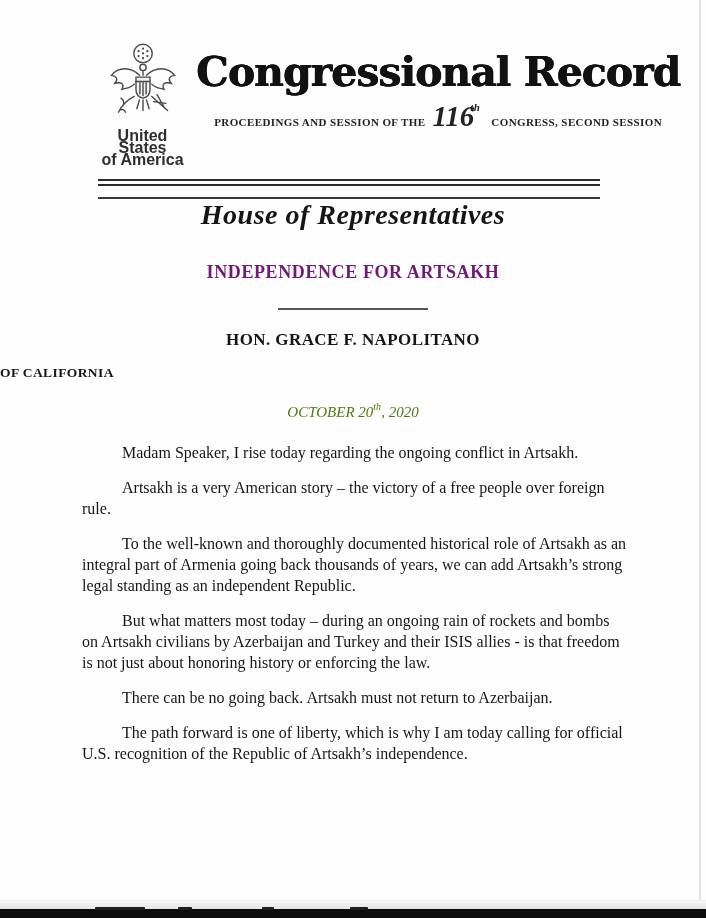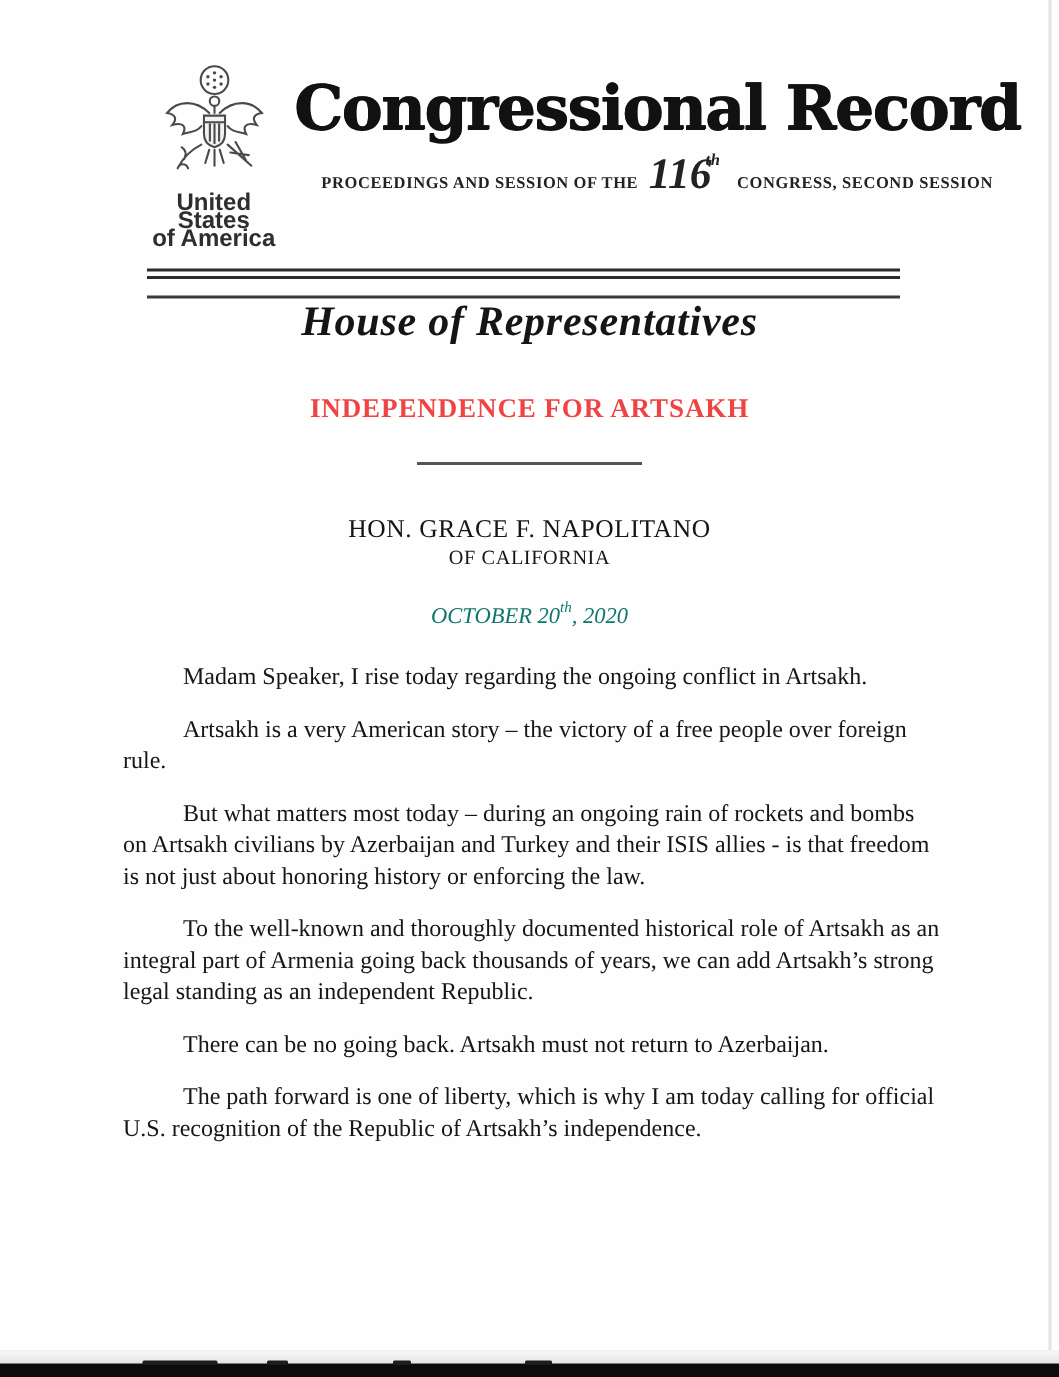--- a/index.html
+++ b/index.html
@@ -102,44 +102,43 @@
     font-size: 28px;
     letter-spacing: 0.5px;
     color: #151515;
   }
   .statement-title {
     text-align: center;
     font-weight: bold;
     font-size: 18px;
     letter-spacing: 0.6px;
     margin-top: 31px;
-    color: #ef4444;
+    color: #701a75;
   }
   .speaker-name {
     text-align: center;
-    font-weight: normal;
+    font-weight: bold;
     font-size: 17px;
     letter-spacing: 0.4px;
-    margin-top: 33px;
+    margin-top: 20px;
     color: #151515;
   }
   .speaker-state {
-    text-align: center;
-    font-weight: normal;
+    font-weight: bold;
     font-size: 13.5px;
     letter-spacing: 0.4px;
-    margin-top: 1px;
+    margin-top: 15px;
     color: #151515;
   }
   .date-line {
     text-align: center;
     font-style: italic;
     font-size: 15px;
     margin-top: 21px;
-    color: #0f766e;
+    color: #4d7c0f;
   }
   .date-line sup {
     font-size: 10px;
     position: relative;
     top: -1px;
   }
 
   
   .body-text {
     margin: 21px 79px 14px 82px;
@@ -252,22 +251,22 @@
   <h4 class="speaker-name">HON. GRACE F. NAPOLITANO</h4>
   <div class="speaker-state">OF CALIFORNIA</div>
 
   <div class="date-line">
     <span>OCTOBER 20</span><sup>th</sup><span>, 2020</span>
   </div>
 
   <div class="body-text">
     <p>Madam Speaker, I rise today regarding the ongoing conflict in Artsakh.</p>
     <p>Artsakh is a very American story – the victory of a free people over foreign rule.</p>
+    <p>To the well-known and thoroughly documented historical role of Artsakh as an integral part of Armenia going back thousands of years, we can add Artsakh’s strong legal standing as an independent Republic.</p>
     <p>But what matters most today – during an ongoing rain of rockets and bombs on Artsakh civilians by Azerbaijan and Turkey and their ISIS allies - is that freedom is not just about honoring history or enforcing the law.</p>
-    <p>To the well-known and thoroughly documented historical role of Artsakh as an integral part of Armenia going back thousands of years, we can add Artsakh’s strong legal standing as an independent Republic.</p>
     <p>There can be no going back. Artsakh must not return to Azerbaijan.</p>
     <p>The path forward is one of liberty, which is why I am today calling for official U.S. recognition of the Republic of Artsakh’s independence.</p>
   </div>
 
   <div class="page-right-edge"></div>
 
   <div class="page-bottom">
     <div class="gray-band"></div>
     <div class="black-band">
       <span class="smudge s1"></span>

